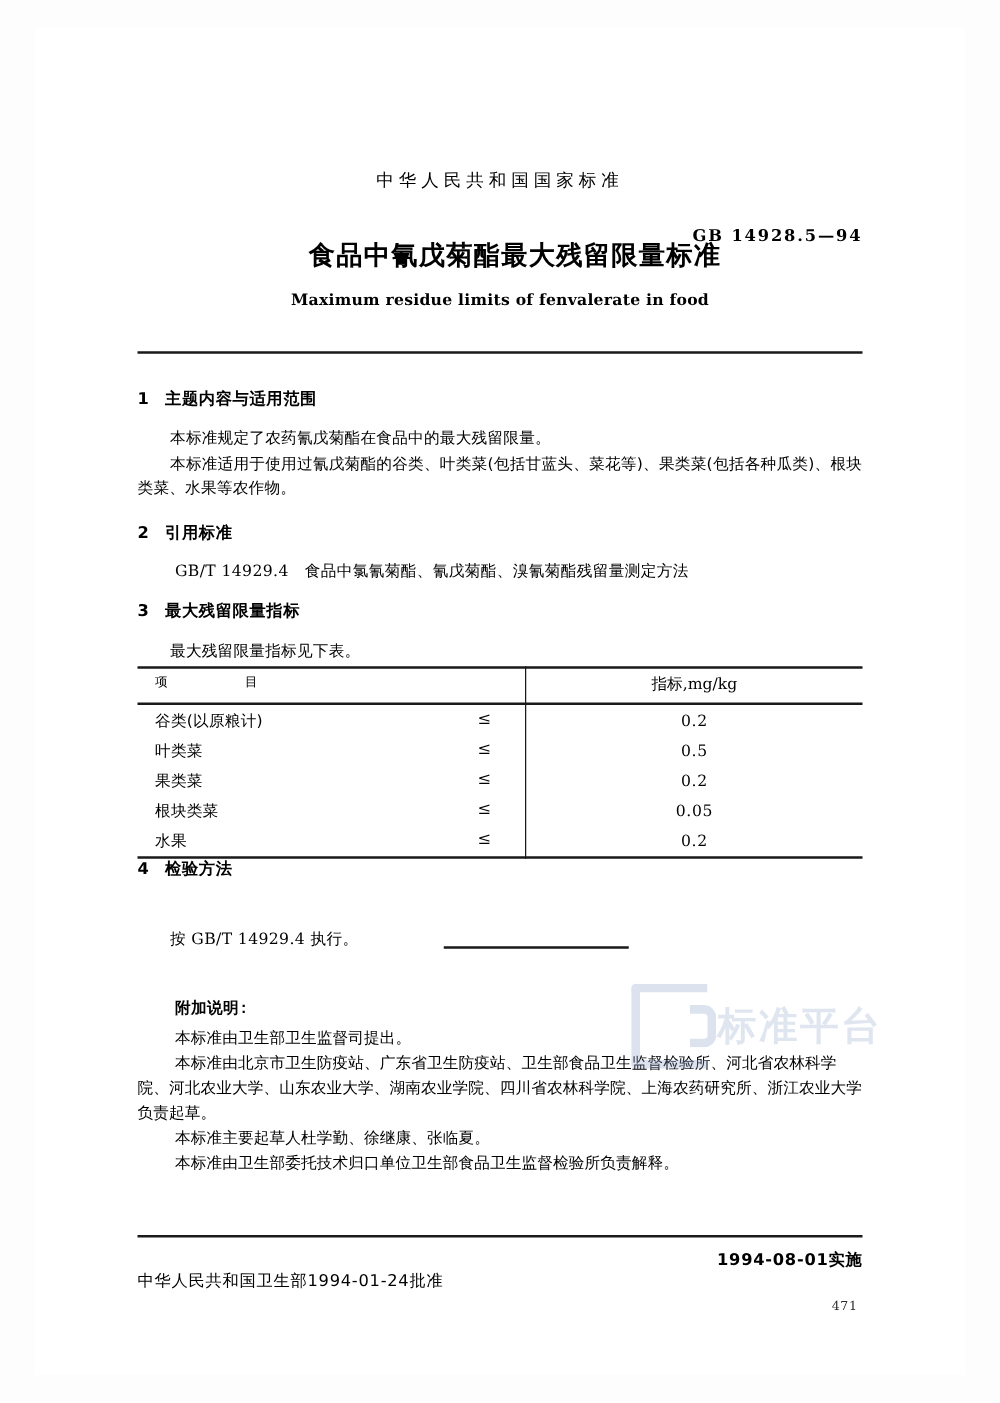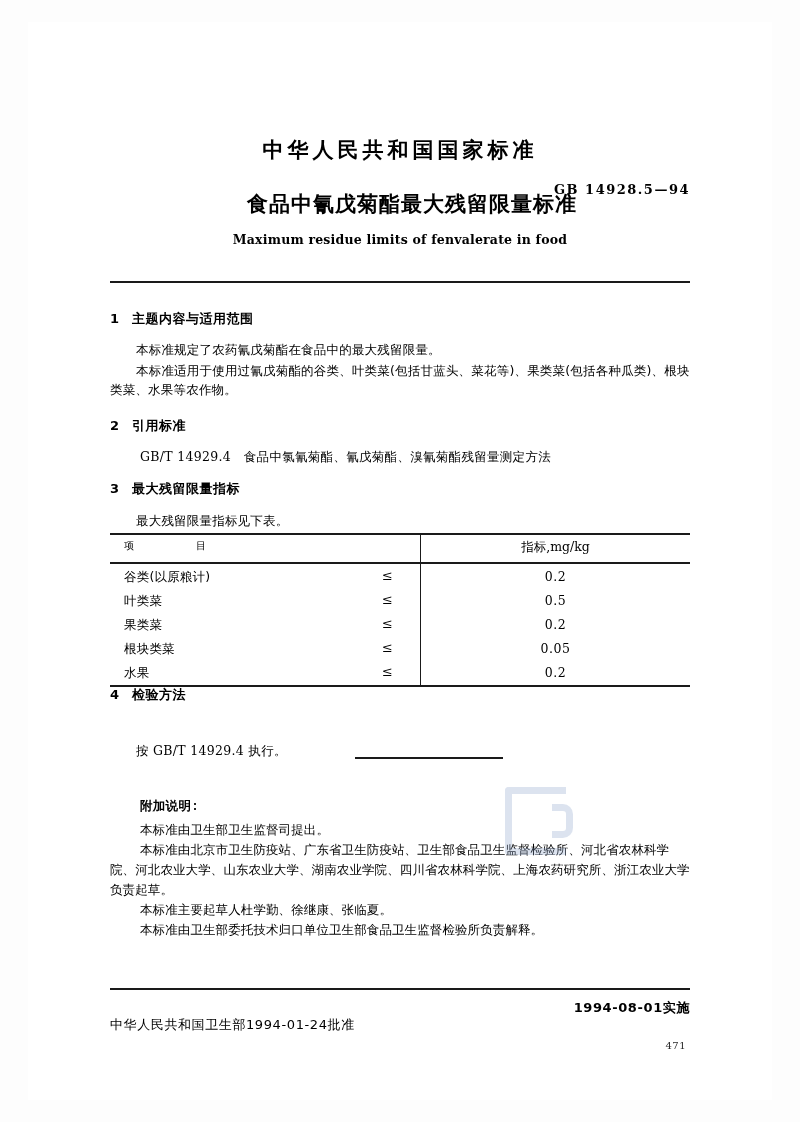--- a/index.html
+++ b/index.html
@@ -38,22 +38,22 @@
     top: 0;
     width: 580px;
   }
 
   
   .national-title {
     position: absolute;
     left: 0; top: 136px;
     width: 580px;
     text-align: center;
-    font-size: 21px;
-    font-weight: bold;
+    font-size: 14px;
+    font-weight: normal;
     letter-spacing: 4px;
     font-family: "DejaVu Sans", "Liberation Sans", sans-serif;
   }
   .doc-title {
     position: absolute;
     left: 12px; top: 190px;
     width: 580px;
     text-align: center;
     font-size: 21px;
     font-weight: bold;
@@ -329,20 +329,21 @@
     <div class="rule-mid"></div>
 
     <div class="note-head" style="top:798px;left:30px;font-family:Liberation Mono, monospace;">附加说明:</div>
     <div class="note-line" style="top:820px;left:30px;width:550px;">本标准由卫生部卫生监督司提出。</div>
     <div class="note-line" style="top:840px;left:0px;width:580px;text-indent:30px;">本标准由北京市卫生防疫站、广东省卫生防疫站、卫生部食品卫生监督检验所、河北省农林科学院、河北农业大学、山东农业大学、湖南农业学院、四川省农林科学院、上海农药研究所、浙江农业大学负责起草。</div>
     <div class="note-line" style="top:900px;left:30px;width:550px;">本标准主要起草人杜学勤、徐继康、张临夏。</div>
     <div class="note-line" style="top:920px;left:30px;width:550px;">本标准由卫生部委托技术归口单位卫生部食品卫生监督检验所负责解释。</div>
 
     <div class="watermark">
       <span class="wm-logo"></span>
+      <span class="wm-text">标准平台</span>
     </div>
 
     <div class="rule-foot"></div>
     <div class="foot-left">中华人民共和国卫生部1994-01-24批准</div>
     <div class="foot-right">1994-08-01实施</div>
     <div class="page-num">471</div>
 
   </div>
 </div>
 

